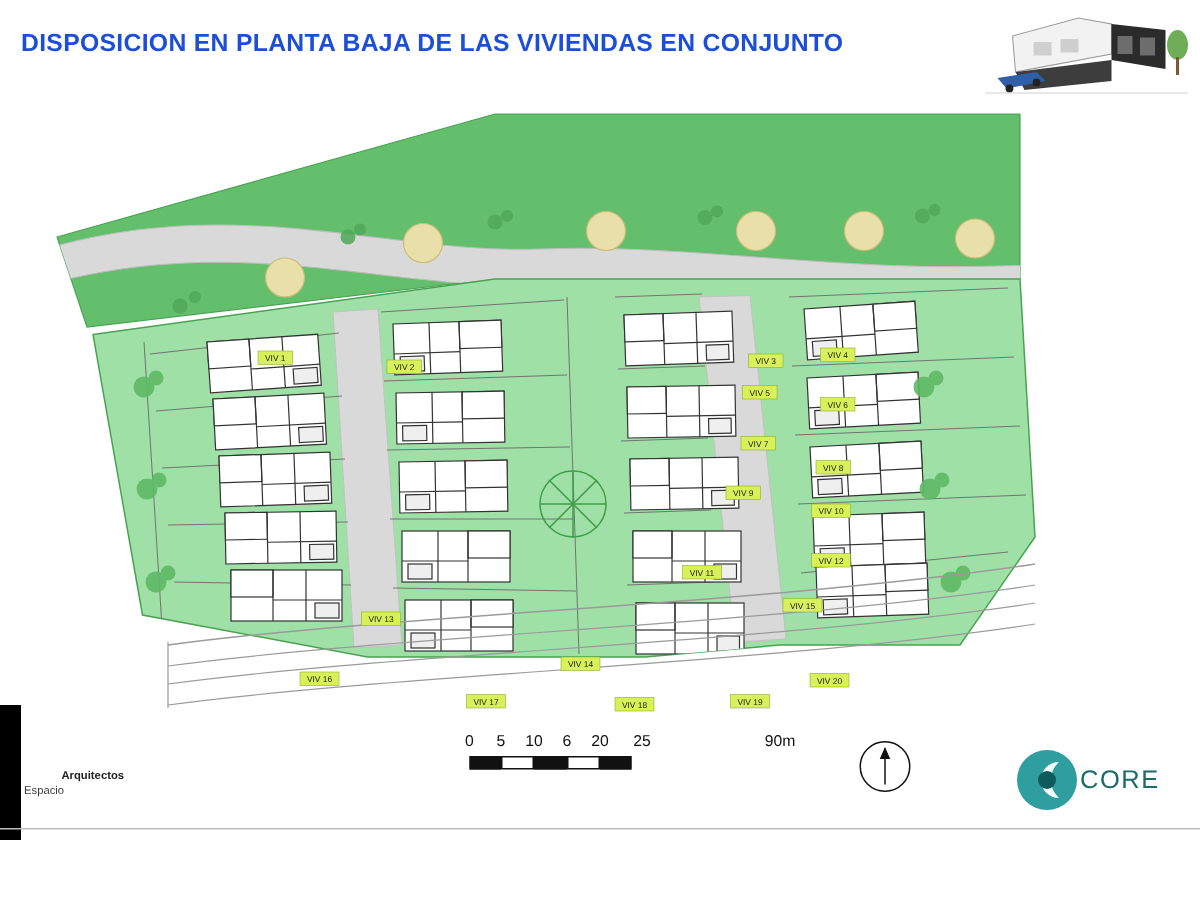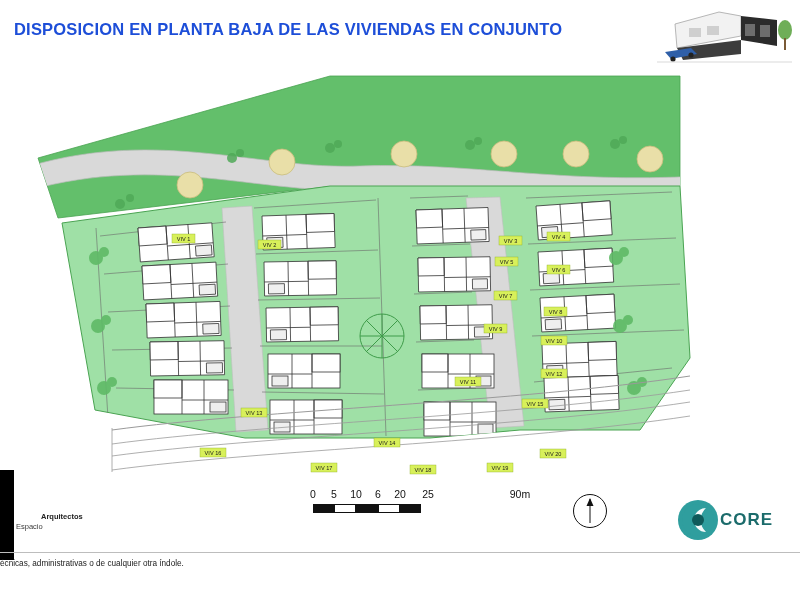--- a/index.html
+++ b/index.html
@@ -123,21 +123,21 @@
     right: 14px;
     bottom: 58px;
     width: 110px;
     height: 44px;
   }
   .core-text {
     position: absolute;
     left: 44px;
     top: 12px;
     font-size: 17px;
-    font-weight: bold;
+    font-weight: normal;
     color: #1b6b6b;
     letter-spacing: 1px;
   }
 
   
   .footer-rule {
     position: absolute;
     left: 0;
     top: 552px;
     width: 800px;
@@ -616,14 +616,13 @@
     <circle cx="22" cy="22" r="20" fill="#2f9e9e"></circle>
     <path d="M22 6 a16 16 0 1 0 0 32 a16 16 0 1 0 0 -32 Z" fill="#2f9e9e"></path>
     <path d="M30 10 A16 16 0 0 0 30 34 A11 11 0 0 1 30 10 Z" fill="#ffffff" opacity="0.95"></path>
     <circle cx="22" cy="22" r="6" fill="#0f5a5a"></circle>
   </svg>
   <div class="core-text">CORE</div>
 </div>
 
 <div class="footer-rule"></div>
 <div class="footer-text">
-  <div>écnicas, administrativas o de cualquier otra índole.</div>
 </div>
 
 </body></html>

